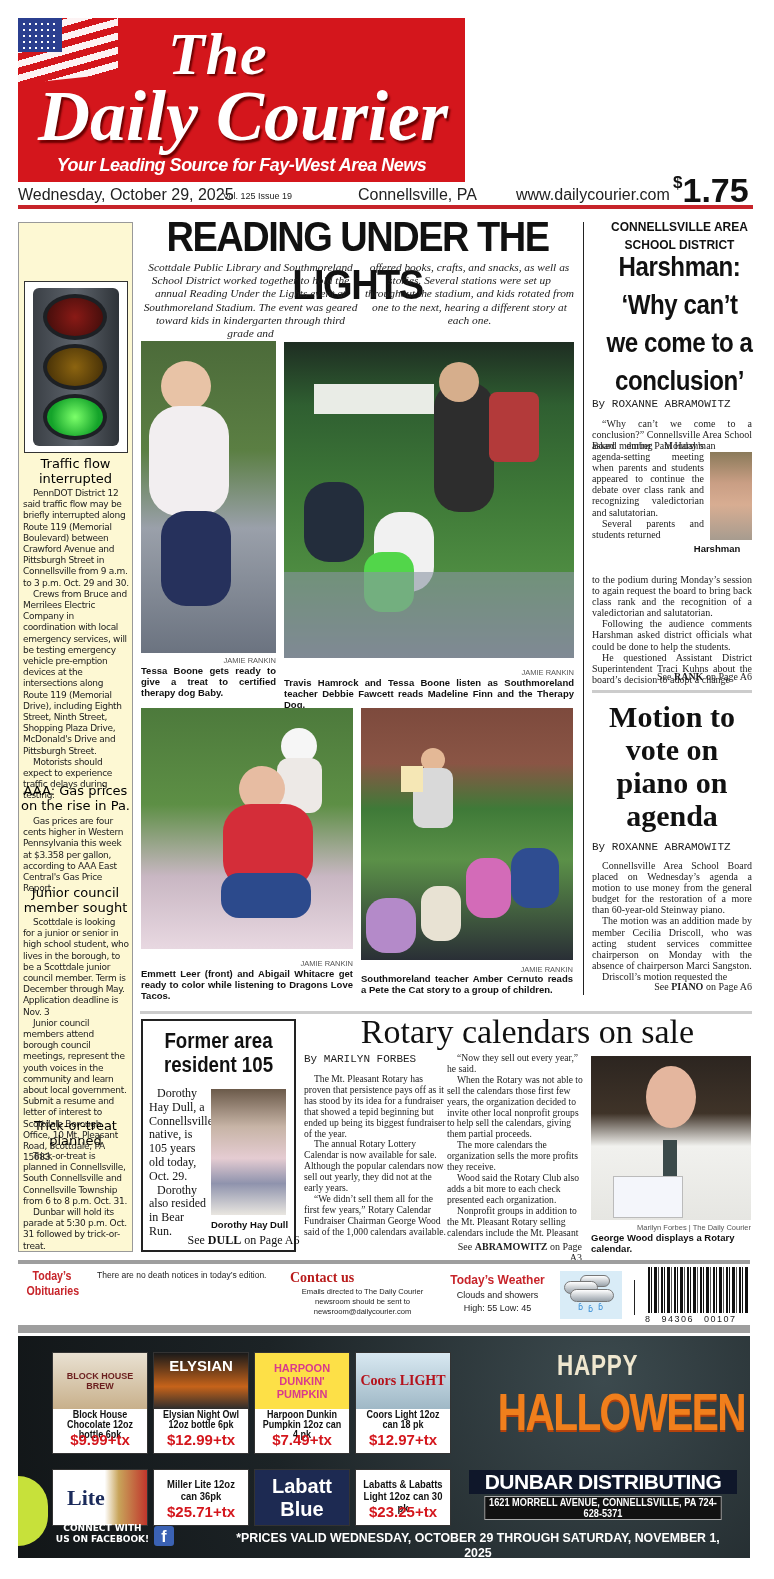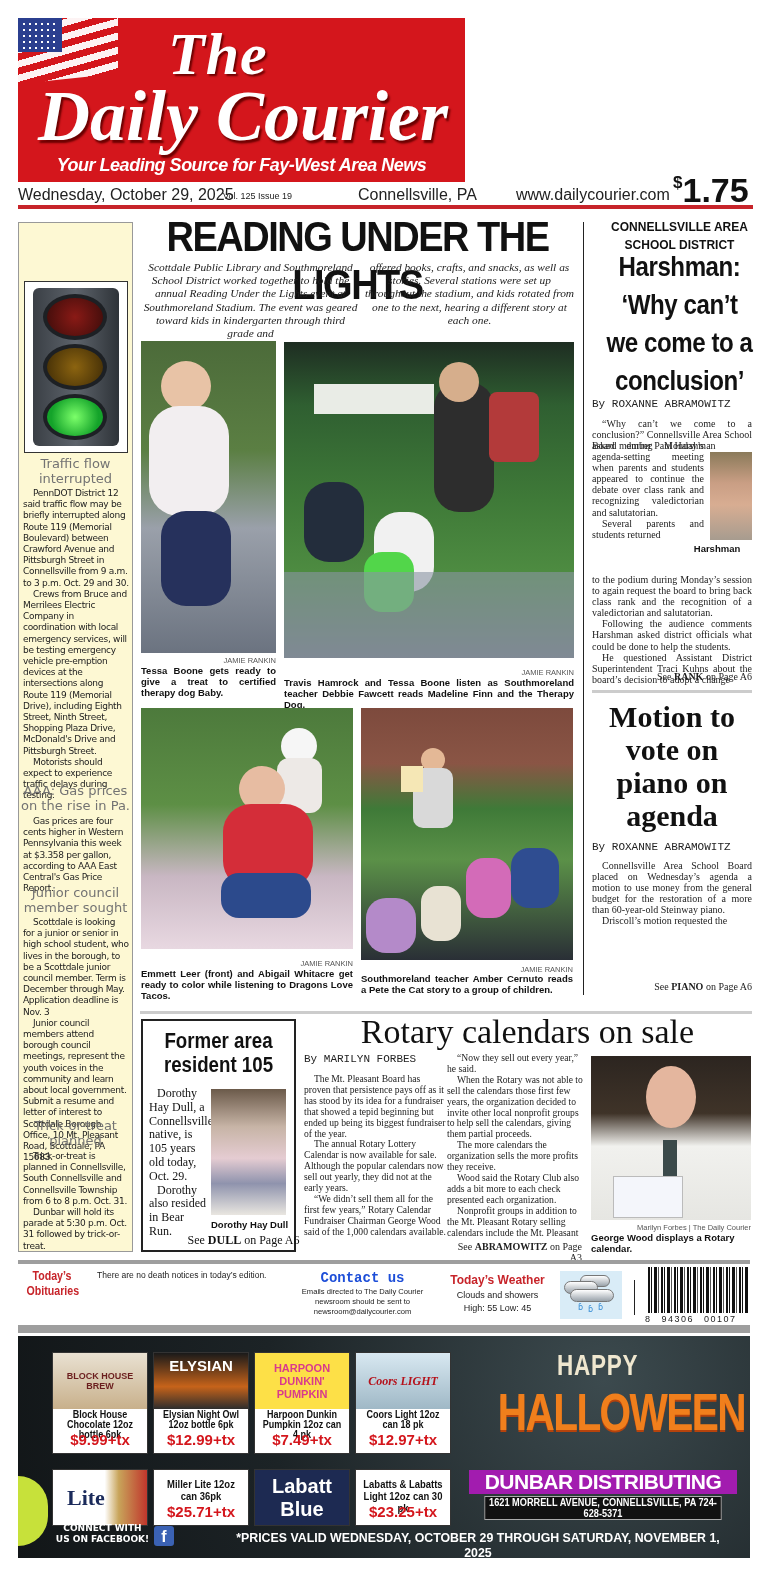--- a/index.html
+++ b/index.html
@@ -34,21 +34,21 @@
 #hello-text{left:6px;top:2px;font-style:italic;font-size:12px;line-height:13px;text-align:center;color:#222;font-family:"DejaVu Serif",serif}
 #smiley{left:62px;top:4px;width:40px;height:40px;border-radius:50%;background:radial-gradient(circle at 40% 35%,#ffe97a,#f4a90c)}
 #smiley::before{content:"^ ^";position:absolute;top:8px;left:8px;font-size:12px;color:#7a3b00;font-family:"DejaVu Sans",sans-serif;font-weight:bold}
 #smiley::after{content:"";position:absolute;left:11px;top:22px;width:18px;height:9px;border-bottom:3px solid #7a3b00;border-radius:0 0 10px 10px}
 #traffic{left:5px;top:58px;width:104px;height:172px;background:#fff;border:1px solid #333}
 #tl-body{left:8px;top:6px;width:86px;height:158px;background:linear-gradient(90deg,#3a3f45,#5d636b 50%,#2e3338);border-radius:6px}
 .lamp{position:absolute;left:10px;width:64px;height:46px;border-radius:50%;border:4px solid #1d2024}
 #lamp-r{top:6px;background:radial-gradient(circle,#8a1a16,#3a0c0a)}
 #lamp-y{top:56px;background:radial-gradient(circle,#8c6410,#3d2a06)}
 #lamp-g{top:106px;background:radial-gradient(circle,#7cff6a,#14a32a 70%)}
-.rail-h{position:absolute;left:2px;width:109px;text-align:center;font-family:"DejaVu Sans",sans-serif;color:#737373;font-size:13px;line-height:15px}
+.rail-h{position:absolute;left:2px;width:109px;text-align:center;font-family:"DejaVu Sans",sans-serif;color:#000000;font-size:13px;line-height:15px}
 .rail-p{position:absolute;left:4px;width:106px;font-family:"DejaVu Sans",sans-serif;font-size:9px;line-height:11.2px;color:#222;letter-spacing:-.3px}
 .rail-p p{text-indent:10px}
 
 
 #main-head{left:140px;top:214px;width:435px;text-align:center;font-family:"Liberation Sans",sans-serif;font-weight:bold;font-size:38px;letter-spacing:-1.5px;transform:scaleY(1.1);transform-origin:top}
 .lede{position:absolute;top:261px;width:215px;font-style:italic;font-size:11.4px;line-height:13.2px;text-align:center;color:#222}
 #lede-1{left:143px}
 #lede-2{left:362px}
 .photo{position:absolute;overflow:hidden}
 .credit{position:absolute;font-family:"Liberation Sans",sans-serif;font-size:7.5px;color:#555;text-align:right}
@@ -86,21 +86,21 @@
 
 #rotary-head{left:300px;top:1012px;width:455px;text-align:center;font-size:34px;line-height:40px;color:#111}
 #rotary-photo{left:591px;top:1056px;width:160px;height:164px;background:linear-gradient(180deg,#2c2520 0%,#3f3328 35%,#f1f1ee 55%,#e6e6e2 100%)}
 #rot-cred{left:591px;top:1223px;width:160px}
 #rot-cap{left:591px;top:1232px;width:160px;text-align:left}
 
 
 #gray3{left:18px;top:1260px;width:732px;height:4px;background:#9e9e9e}
 #obit-title{left:22px;top:1269px;width:60px;text-align:center;font-family:"Liberation Sans",sans-serif;font-weight:bold;font-size:12.5px;line-height:15px;color:#c7242a;transform:scaleX(.85)}
 #obit-text{left:97px;top:1270px;font-family:"Liberation Sans",sans-serif;font-size:8.5px;color:#222}
-#contact-title{left:290px;top:1270px;width:145px;text-align:center;font-family:Liberation Mono, monospace;font-weight:bold;font-size:14px;color:#1d4ed8}
+#contact-title{left:290px;top:1270px;width:145px;text-align:left;font-family:Liberation Serif, serif;font-weight:bold;font-size:14px;color:#b91c1c}
 #contact-text{left:290px;top:1287px;width:145px;text-align:center;font-family:"Liberation Sans",sans-serif;font-size:7.6px;line-height:10px;color:#222}
 #wx-title{left:450px;top:1273px;width:95px;text-align:center;font-family:"Liberation Sans",sans-serif;font-weight:bold;font-size:12px;color:#c7242a}
 #wx-desc{left:450px;top:1289px;width:95px;text-align:center;font-family:"Liberation Sans",sans-serif;font-size:9px;line-height:13px;color:#222}
 #wx-icon{left:560px;top:1271px;width:62px;height:48px;background:#d9ecf7}
 .cloud{position:absolute;background:linear-gradient(#fff,#9aa3ab);border-radius:20px;border:1px solid #777}
 .drop{position:absolute;color:#3a8fd6;font-size:8px;font-family:"DejaVu Sans",sans-serif}
 #bar-div{left:634px;top:1280px;width:1px;height:35px;background:#222}
 #barcode{left:648px;top:1267px;width:100px;height:46px;background:repeating-linear-gradient(90deg,#111 0 2px,#fff 2px 3px,#111 3px 4px,#fff 4px 6px,#111 6px 9px,#fff 9px 10px,#555 10px 11px,#fff 11px 13px)}
 #bar-num{left:645px;top:1314px;width:105px;font-family:"Liberation Sans",sans-serif;font-size:9px;color:#222;letter-spacing:1.5px;word-spacing:6px}
 
@@ -109,21 +109,21 @@
 #ad{left:18px;top:1336px;width:732px;height:222px;background:radial-gradient(circle at 80% 20%,#3c4a4e,#1c2326 55%,#121618);overflow:hidden}
 #ad-blob{left:0;top:140px;width:30px;height:70px;background:#c7e13a;border-radius:0 40px 40px 0}
 .prod{position:absolute;width:96px;background:#fff;border:1px solid #333;text-align:center;font-family:"Liberation Sans",sans-serif}
 .prod-name{position:absolute;left:0;top:57px;width:94px;font-weight:bold;font-size:10px;line-height:10px;transform:scaleX(.9)}
 .prod-price{position:absolute;left:0;top:78px;width:94px;font-weight:bold;font-size:15px;color:#d4161c}
 .prod2-name{position:absolute;left:0;top:8px;width:94px;font-weight:bold;font-size:10.5px;line-height:12px;transform:scaleX(.9)}
 .prod2-price{position:absolute;left:0;top:33px;width:94px;font-weight:bold;font-size:15px;color:#d4161c}
 .logo-img{position:absolute;left:0;top:0;width:94px;height:56px;display:flex;align-items:center;justify-content:center;font-weight:bold}
 #happy{left:557px;top:1348px;font-family:"Liberation Sans",sans-serif;font-weight:bold;font-size:30px;color:#efe7cf;letter-spacing:1px;transform:scaleX(.75);transform-origin:left}
 #halloween{left:468px;top:1382px;width:270px;text-align:center;font-family:"Liberation Sans",sans-serif;font-weight:bold;font-size:52px;color:#f07f1c;letter-spacing:-2px;transform:scaleX(.78);text-shadow:0 2px 0 #b6430c}
-#dunbar{left:469px;top:1470px;width:268px;text-align:center;font-family:"Liberation Sans",sans-serif;font-weight:bold;font-size:21px;color:#fff;background:#a21caf;letter-spacing:-.5px}
+#dunbar{left:469px;top:1470px;width:268px;text-align:center;font-family:"Liberation Sans",sans-serif;font-weight:bold;font-size:21px;color:#fff;background:#0f172a;letter-spacing:-.5px}
 #dunbar-addr{left:474px;top:1496px;width:258px;text-align:center;font-family:"Liberation Sans",sans-serif;font-weight:bold;font-size:10px;color:#fff;background:#111;border:1px solid #aaa;transform:scaleX(.92)}
 #fb-text{left:55px;top:1523px;width:95px;text-align:center;font-family:"DejaVu Sans",sans-serif;font-weight:bold;font-size:9px;line-height:11px;color:#fff}
 #fb-icon{left:154px;top:1526px;width:20px;height:20px;background:#3b62b4;border-radius:3px;color:#fff;font-family:"Liberation Sans",sans-serif;font-weight:bold;font-size:16px;text-align:center;line-height:22px}
 #valid{left:218px;top:1530px;width:520px;text-align:center;font-family:"Liberation Sans",sans-serif;font-weight:bold;font-size:13px;color:#fff;transform:scaleX(.95)}
 </style>
 </head>
 <body>
 
 <div id="masthead" class="abs">
   <div id="flag" class="abs"></div>
@@ -241,40 +241,41 @@
   <p>Following the audience comments Harshman asked district officials what could be done to help the students.</p>
   <p>He questioned Assistant District Superintendent Traci Kuhns about the board’s decision to adopt a change</p>
 </div>
 <div class="see" style="left:592px;top:671px;width:160px"><span>See </span><b>RANK</b><span> on Page A6</span></div>
 
 <div id="gray1" class="abs"></div>
 <div id="motion-head" class="abs">Motion to vote on piano on agenda</div>
 <div class="byline" style="left:592px;top:841px">By ROXANNE ABRAMOWITZ</div>
 <div class="body" style="left:592px;top:860px;width:160px">
   <p>Connellsville Area School Board placed on Wednesday’s agenda a motion to use money from the general budget for the restoration of a more than 60-year-old Steinway piano.</p>
+  <p>The motion was an addition made by member Cecilia Driscoll, who was acting student services committee chairperson on Monday with the absence of chairperson Marci Sangston.</p>
   <p>Driscoll’s motion requested the</p>
 </div>
 <div class="see" style="left:592px;top:981px;width:160px"><span>See </span><b>PIANO</b><span> on Page A6</span></div>
 
 <div id="gray2" class="abs"></div>
 <div id="former-box" class="abs">
   <div id="former-head" class="abs">Former area resident 105</div>
   <div id="former-body" class="abs">
     <p>Dorothy Hay Dull, a Connellsville native, is 105 years old today, Oct. 29.</p>
     <p>Dorothy also resided in Bear Run.</p>
   </div>
   <div id="dull-photo" class="abs"></div>
   <div id="dull-cap" class="abs">Dorothy Hay Dull</div>
   <div id="dull-see" class="abs"><span>See </span><b>DULL</b><span> on Page A6</span></div>
 </div>
 
 <div id="rotary-head" class="abs">Rotary calendars on sale</div>
 <div class="byline" style="left:304px;top:1053px">By MARILYN FORBES</div>
 <div class="body" style="left:304px;top:1074px;width:142px;text-align:left;font-size:9.6px;line-height:10.9px">
-  <p>The Mt. Pleasant Board has proven that persistence pays off as it has stood by its idea for a fundraiser that showed a tepid beginning but ended up being its biggest fundraiser of the year.</p>
+  <p>The Mt. Pleasant Rotary has proven that persistence pays off as it has stood by its idea for a fundraiser that showed a tepid beginning but ended up being its biggest fundraiser of the year.</p>
   <p>The annual Rotary Lottery Calendar is now available for sale. Although the popular calendars now sell out yearly, they did not at the early years.</p>
   <p>“We didn’t sell them all for the first few years,” Rotary Calendar Fundraiser Chairman George Wood said of the 1,000 calendars available.</p>
 </div>
 <div class="body" style="left:447px;top:1053px;width:140px;text-align:left;font-size:9.6px;line-height:10.9px">
   <p>“Now they sell out every year,” he said.</p>
   <p>When the Rotary was not able to sell the calendars those first few years, the organization decided to invite other local nonprofit groups to help sell the calendars, giving them partial proceeds.</p>
   <p>The more calendars the organization sells the more profits they receive.</p>
   <p>Wood said the Rotary Club also adds a bit more to each check presented each organization.</p>
   <p>Nonprofit groups in addition to the Mt. Pleasant Rotary selling calendars include the Mt. Pleasant</p>
 </div>
@@ -323,21 +324,21 @@
   <div class="logo-img" style="background:linear-gradient(#1a1a1a,#c6631a 60%,#2d2d2d);color:#fff;font-size:15px;align-items:flex-start;padding-top:4px">ELYSIAN</div>
   <div class="prod-name">Elysian Night Owl 12oz bottle 6pk</div>
   <div class="prod-price">$12.99+tx</div>
 </div>
 <div class="prod" style="left:254px;top:1352px;height:102px">
   <div class="logo-img" style="background:#fde047;color:#d93a8c;font-size:11px;text-align:center;line-height:13px">HARPOON DUNKIN' PUMPKIN</div>
   <div class="prod-name">Harpoon Dunkin Pumpkin 12oz can 4 pk</div>
   <div class="prod-price">$7.49+tx</div>
 </div>
 <div class="prod" style="left:355px;top:1352px;height:102px">
-  <div class="logo-img" style="background:linear-gradient(#d8e8f1,#9fb8c6);color:#b5121b;font-size:12px;font-style:italic;font-family:'Liberation Serif',serif">Coors LIGHT</div>
+  <div class="logo-img" style="background:linear-gradient(#d8e8f1,#9fb8c6);color:#b5121b;font-size:14px;font-family:'Liberation Serif',serif">Coors LIGHT</div>
   <div class="prod-name">Coors Light 12oz can 18 pk</div>
   <div class="prod-price">$12.97+tx</div>
 </div>
 
 <div class="prod" style="left:52px;top:1469px;height:57px">
   <div class="logo-img" style="height:55px;background:linear-gradient(90deg,#fff 55%,#c8a45a 70%,#c0362c);color:#1b2b5b;font-size:22px;font-family:'Liberation Serif',serif;justify-content:flex-start;padding-left:14px">Lite</div>
 </div>
 <div class="prod" style="left:153px;top:1469px;height:57px">
   <div class="prod2-name">Miller Lite 12oz can 36pk</div>
   <div class="prod2-price">$25.71+tx</div>

